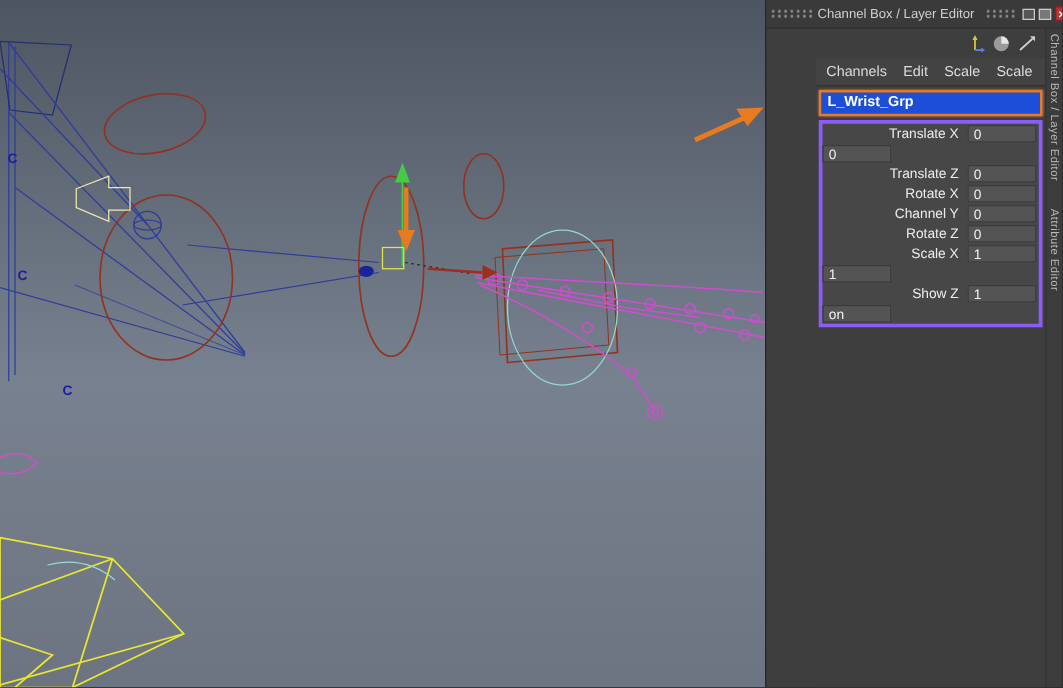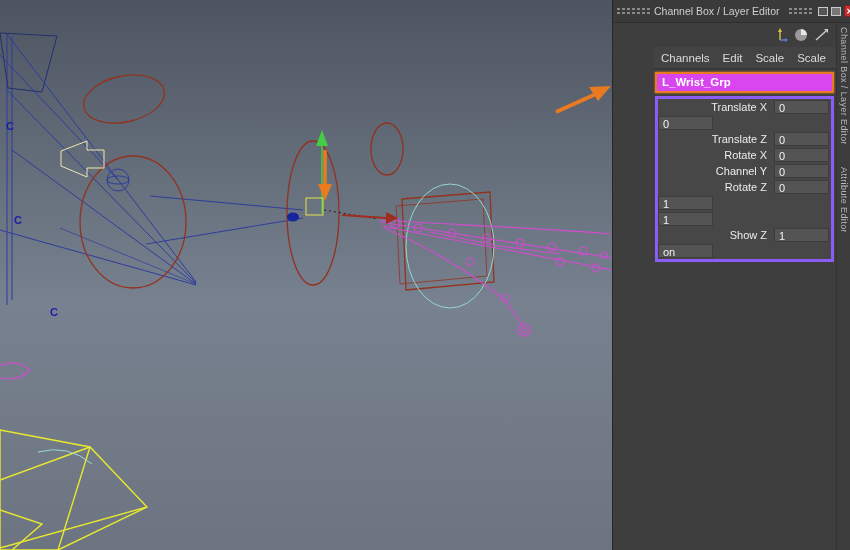--- a/index.html
+++ b/index.html
@@ -48,21 +48,21 @@
   .mini-ic{width:16px;height:16px;flex:0 0 auto;}
   
   .menu-row{
     height:21px;flex:0 0 21px;display:flex;align-items:center;gap:13px;
     padding:0 8px;background:#434343;border-bottom:1px solid #333;
   }
   .menu-item{font-size:11.5px;color:#dcdcdc;cursor:default;}
   
   .obj-name{
     margin:3px 2px 2px 2px;height:17px;line-height:17px;
-    background:#d946ef;color:#ffffff;font-weight:bold;font-size:11.5px;
+    background:#1d4ed8;color:#ffffff;font-weight:bold;font-size:11.5px;
     padding:0 5px;border:2px solid #e87a20;box-shadow:0 0 2px #e87a20;
   }
   
   .channels{margin:1px 2px 0 2px;background:#474747;border:3px solid #8b5cf6;}
   .ch-row{display:flex;height:16px;align-items:center;font-size:11px;}
   .ch-name{flex:1;text-align:right;color:#ececec;padding-right:7px;white-space:nowrap;}
   .ch-val{
     width:55px;flex:0 0 55px;background:#545454;color:#f2f2f2;
     padding:0 0 0 4px;height:14px;line-height:14px;margin-right:2px;
     border:1px solid #3c3c3c;box-sizing:border-box;
@@ -239,20 +239,21 @@
           </div>
           <div class="ch-row">
             <span class="ch-name">Channel Y</span>
             <span class="ch-val">0</span>
           </div>
           <div class="ch-row">
             <span class="ch-name">Rotate Z</span>
             <span class="ch-val">0</span>
           </div>
           <div class="ch-row">
+            <span class="ch-name">Scale X</span>
             <span class="ch-val">1</span>
           </div>
           <div class="ch-row">
             <span class="ch-val">1</span>
           </div>
           <div class="ch-row">
             <span class="ch-name">Show Z</span>
             <span class="ch-val">1</span>
           </div>
           <div class="ch-row">

